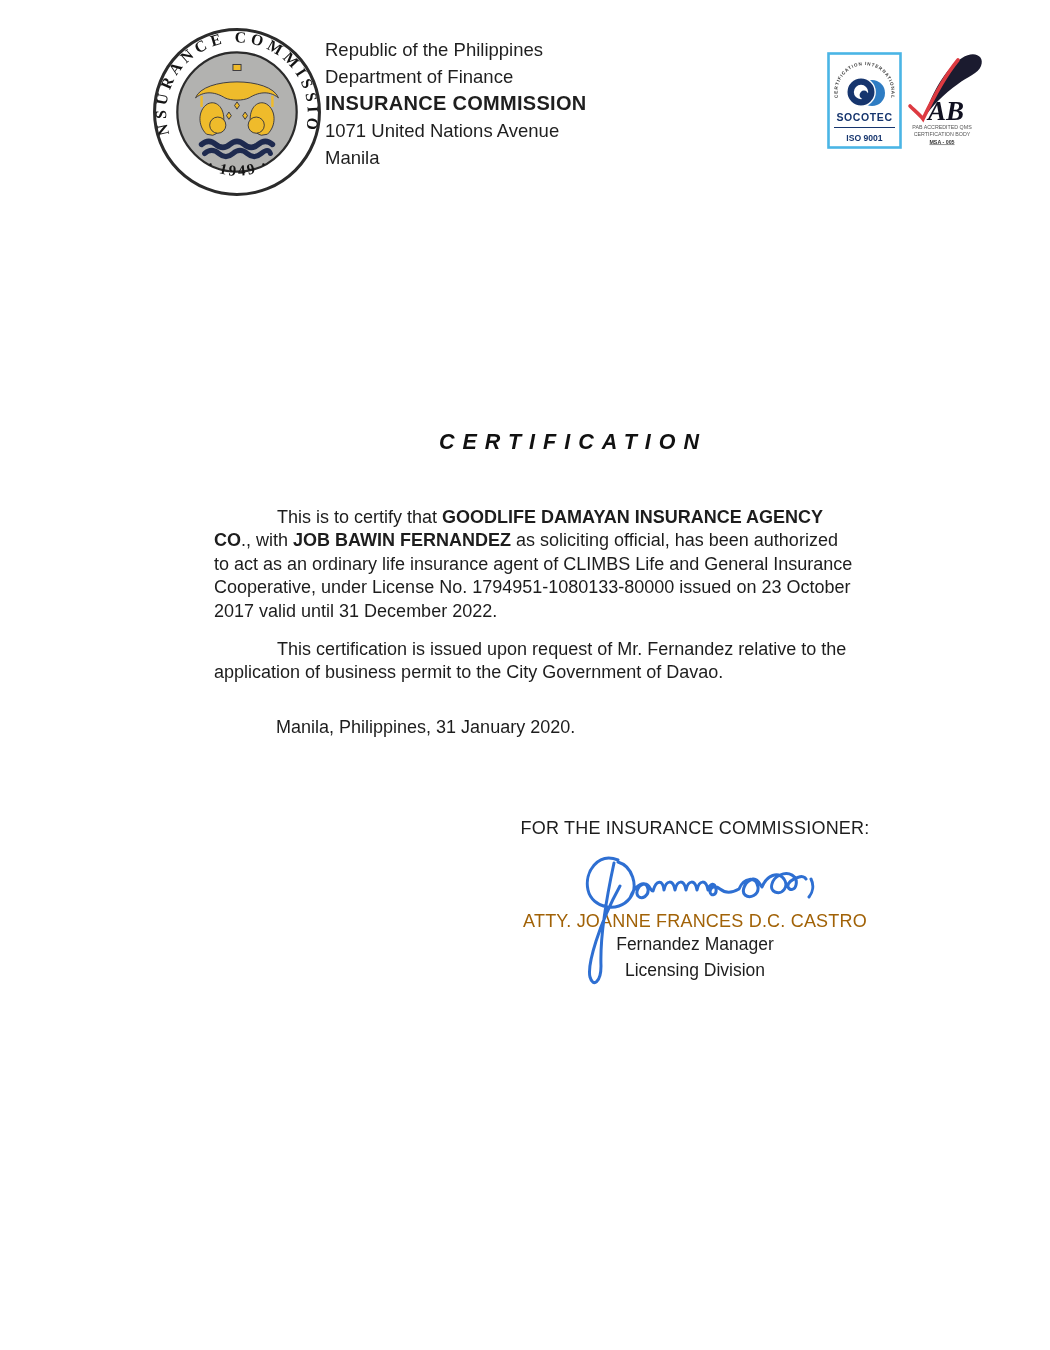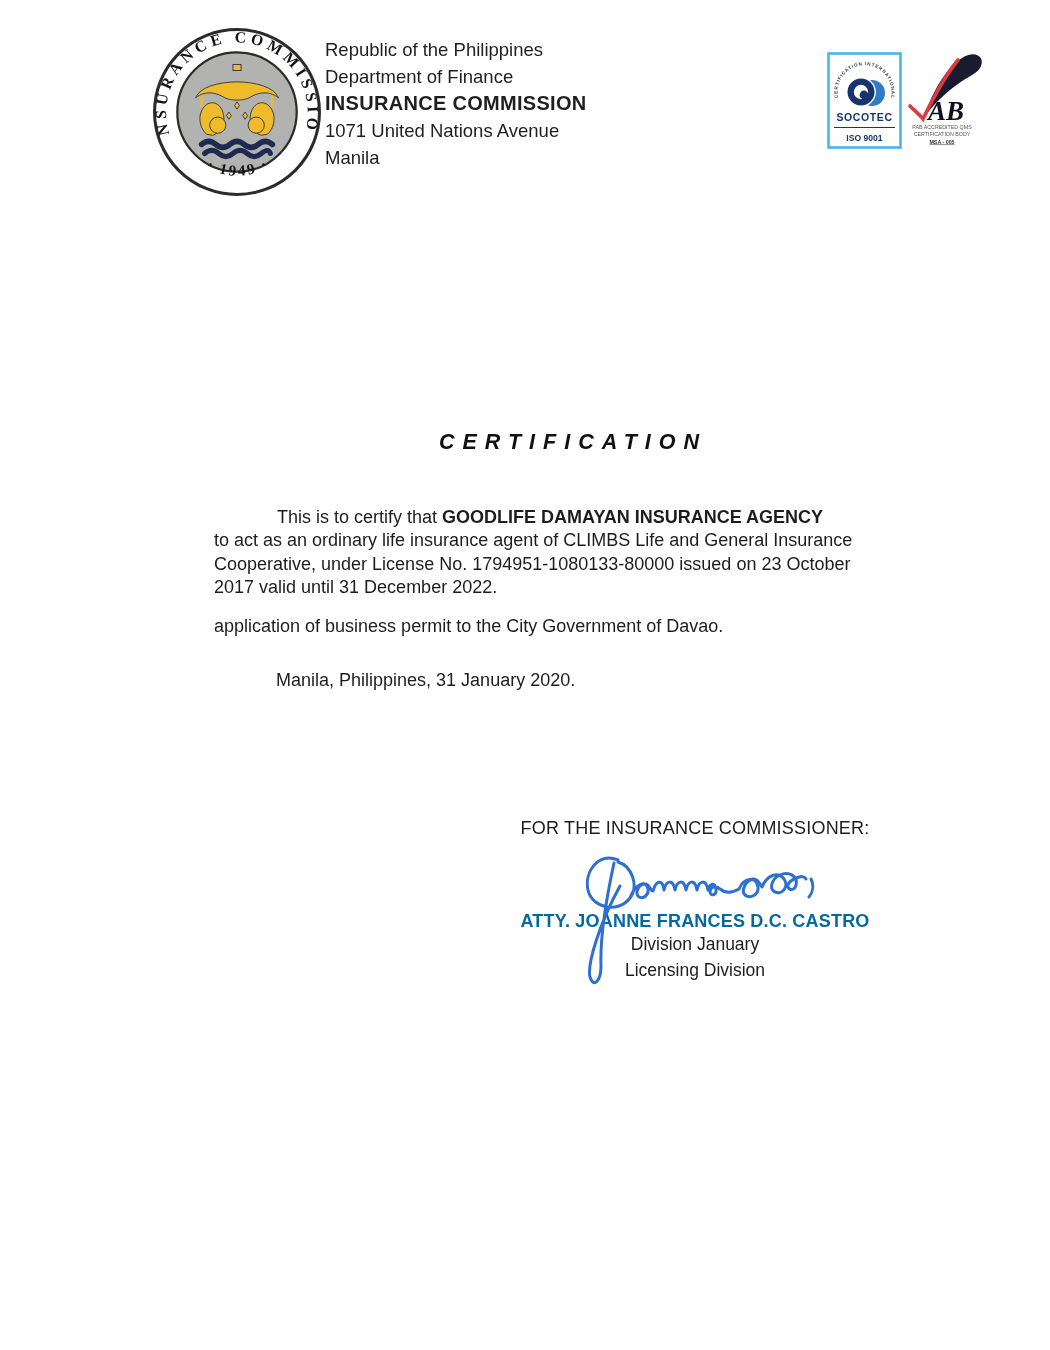--- a/index.html
+++ b/index.html
@@ -28,21 +28,21 @@
   .body-text{position:absolute;left:202px;top:494px;width:724px;font-size:18px;line-height:23.4px;}
   .para{margin:12px;}
   .para + .para{margin-top:15px;}
   .line{white-space:nowrap;}
   .line.indent{padding-left:63px;}
   .dateline{margin-top:31px;margin-left:74px;}
   b{font-weight:bold;}
   
   .closing{position:absolute;left:452px;top:818px;width:486px;text-align:center;z-index:1;}
   .for-line{font-size:18px;letter-spacing:.2px;}
-  .signatory{margin-top:72px;font-weight:bold;font-size:18px;letter-spacing:.2px;color:#0369a1;}
+  .signatory{margin-top:72px;font-weight:normal;font-size:18px;letter-spacing:.2px;color:#a16207;}
   .sig-title{font-size:17.5px;line-height:25.5px;}
   .signature-svg{position:absolute;left:572px;top:846px;z-index:2;pointer-events:none;}
 </style>
 </head>
 <body>
 
 <div class="page">
 
   <svg class="seal-svg" width="172" height="172" viewBox="0 0 170 170">
     <circle cx="85" cy="85" r="81.5" fill="#ffffff" stroke="#2b2b2b" stroke-width="3"></circle>
@@ -111,34 +111,36 @@
       <text x="42" y="88">CERTIFICATION BODY</text>
       <text x="42" y="95.5" font-weight="bold" fill="#333333" text-decoration="underline">MSA - 005</text>
     </g>
   </svg>
 
   <div class="doc-title">CERTIFICATION</div>
 
   <div class="body-text">
     <div class="para">
       <div class="line indent"><span>This is to certify that </span><b>GOODLIFE DAMAYAN INSURANCE AGENCY</b></div>
+      <div class="line"><b>CO</b><span>., with </span><b>JOB BAWIN FERNANDEZ</b><span> as soliciting official, has been authorized</span></div>
       <div class="line">to act as an ordinary life insurance agent of CLIMBS Life and General Insurance</div>
       <div class="line">Cooperative, under License No. 1794951-1080133-80000 issued on 23 October</div>
       <div class="line">2017 valid until 31 December 2022.</div>
     </div>
     <div class="para">
+      <div class="line indent">This certification is issued upon request of Mr. Fernandez relative to the</div>
       <div class="line">application of business permit to the City Government of Davao.</div>
     </div>
     <div class="dateline">Manila, Philippines, 31 January 2020.</div>
   </div>
 
   <div class="closing">
     <div class="for-line">FOR THE INSURANCE COMMISSIONER:</div>
     <div class="signatory">ATTY. JOANNE FRANCES D.C. CASTRO</div>
-    <div class="sig-title">Division January</div>
+    <div class="sig-title">Fernandez Manager</div>
     <div class="sig-title">Licensing Division</div>
   </div>
 
   <svg class="signature-svg" width="260" height="152" viewBox="0 0 260 152">
     <path d="M 46,14 C 26,6 12,26 16,44 C 20,62 46,68 58,52 C 67,40 60,20 46,16
              M 42,17 C 34,54 28,94 29,120 C 29,136 21,142 18,131 C 15,119 27,78 48,40
              M 58,52 C 63,38 74,33 76,43 C 77,50 70,54 66,50 C 63,46 67,38 73,38 C 78,38 78,45 81,45
              C 84,34 91,33 92,44 C 94,34 101,33 103,44 C 105,34 112,33 114,44 C 116,34 123,33 125,44 C 127,34 134,33 136,44
              C 138,37 143,36 144,43 C 145,49 139,51 138,46 C 138,41 143,39 148,43 C 153,47 160,47 167,43
              C 172,31 184,30 186,41 C 187,49 178,53 173,49 C 169,45 173,35 181,33 C 186,32 188,39 190,41

